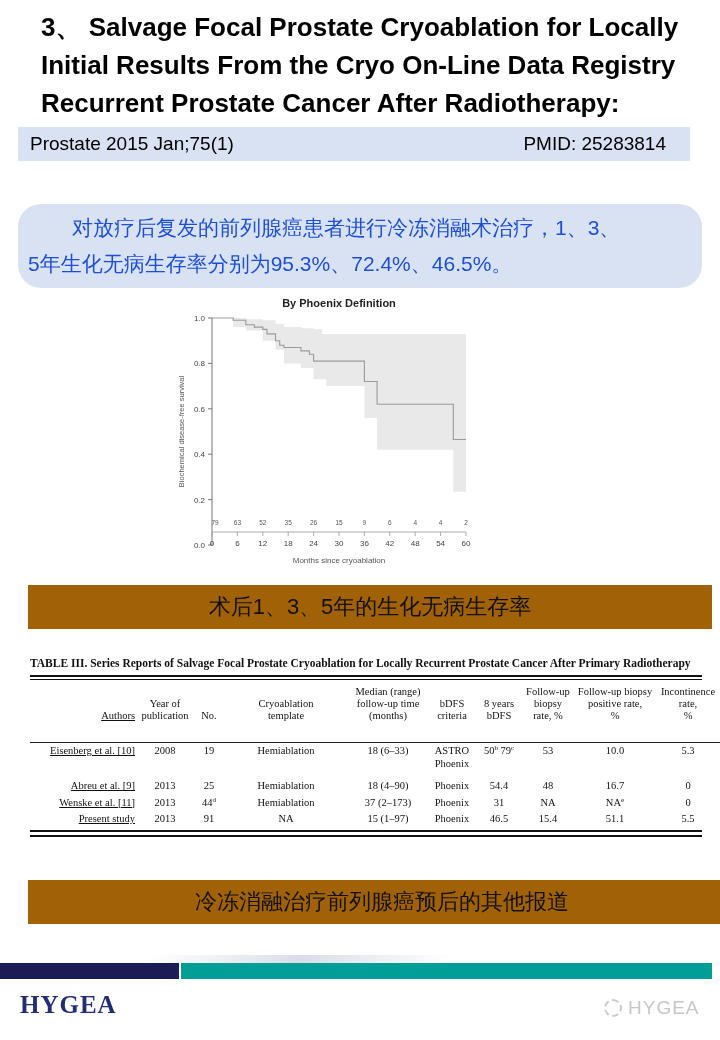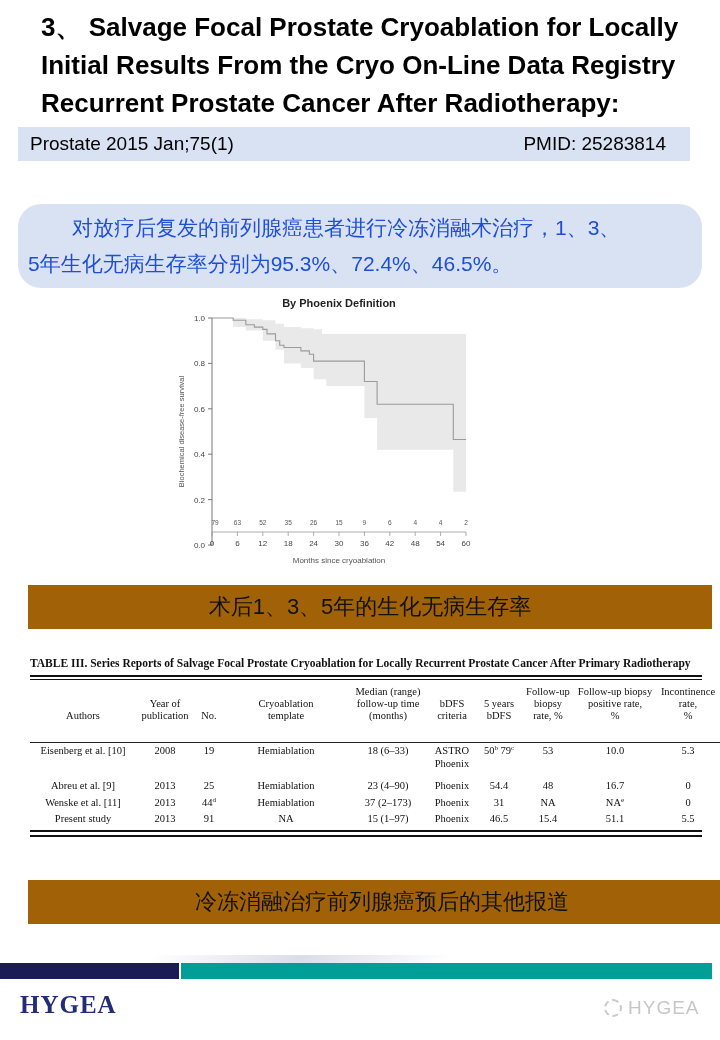--- a/index.html
+++ b/index.html
@@ -41,21 +41,21 @@
   table.jtable { border-collapse:collapse; width:100%; table-layout:fixed; }
   .jtable th {
     font-weight:normal; font-size:10.5px; line-height:12px; vertical-align:bottom;
     text-align:center; white-space:pre-line; padding:4px 1px 20px 1px;
     border-bottom:1px solid #222;
   }
   .jtable td {
     font-size:10.5px; line-height:12.5px; text-align:center; padding:2px 1px;
     white-space:pre-line; vertical-align:top;
   }
-  .jtable th.col-0, .jtable td.col-0 { text-align:center; }
+  .jtable th.col-0, .jtable td.col-0 { text-align:right;text-decoration:underline; }
   .jtable tbody tr:first-child td { padding-bottom:8px; }
   .jtable sup { font-size:7px; line-height:0; }
   
   .footer-swoosh {
     position:absolute; left:150px; top:955px; width:300px; height:8px;
     background:linear-gradient(90deg, rgba(190,196,210,0), rgba(205,210,222,0.75), rgba(255,255,255,0));
     transform:skewX(-45deg);
   }
   .footer-navy { position:absolute; left:0; top:963px; width:179px; height:16px; background:#1b1c55; }
   .footer-teal { position:absolute; left:181px; top:963px; width:531px; height:16px; background:#009e96; }
@@ -161,21 +161,21 @@
             <th class="col-1" style="width: 56px;">Year of
 publication</th>
             <th class="col-2" style="width: 28px;">No.</th>
             <th class="col-3" style="width: 122px;">Cryoablation
 template</th>
             <th class="col-4" style="width: 78px;">Median (range)
 follow-up time
 (months)</th>
             <th class="col-5" style="width: 46px;">bDFS
 criteria</th>
-            <th class="col-6" style="width: 44px;">5 years
+            <th class="col-6" style="width: 44px;">8 years
 bDFS</th>
             <th class="col-7" style="width: 50px;">Follow-up
 biopsy
 rate, %</th>
             <th class="col-8" style="width: 80px;">Follow-up biopsy
 positive rate,
 %</th>
             <th class="col-9" style="width: 62px;">Incontinence
 rate,
 %</th>
@@ -193,21 +193,21 @@
             <td class="col-6">50<sup>b</sup> 79<sup>c</sup></td>
             <td class="col-7">53</td>
             <td class="col-8">10.0</td>
             <td class="col-9">5.3</td>
           </tr>
           <tr>
             <td class="col-0">Abreu et al. [9]</td>
             <td class="col-1">2013</td>
             <td class="col-2">25</td>
             <td class="col-3">Hemiablation</td>
-            <td class="col-4">23 (4–90)</td>
+            <td class="col-4">18 (4–90)</td>
             <td class="col-5">Phoenix</td>
             <td class="col-6">54.4</td>
             <td class="col-7">48</td>
             <td class="col-8">16.7</td>
             <td class="col-9">0</td>
           </tr>
           <tr>
             <td class="col-0">Wenske et al. [11]</td>
             <td class="col-1">2013</td>
             <td class="col-2">44<sup>d</sup></td>

